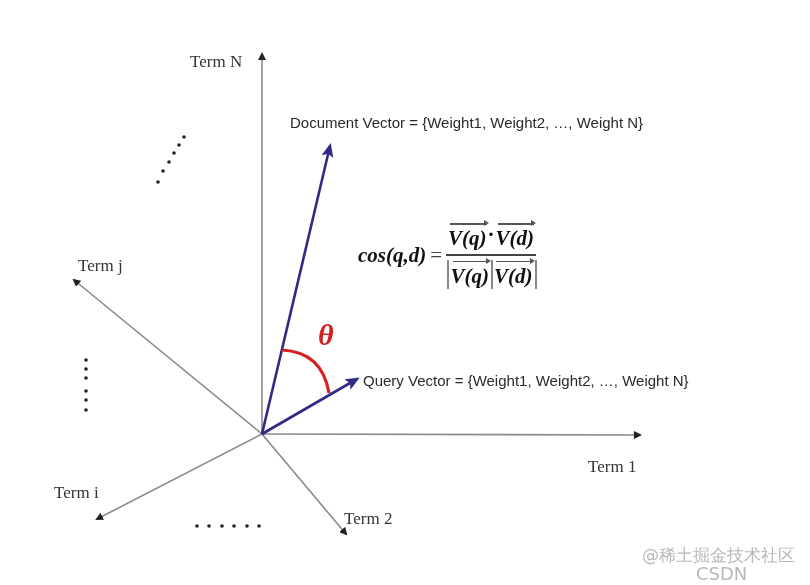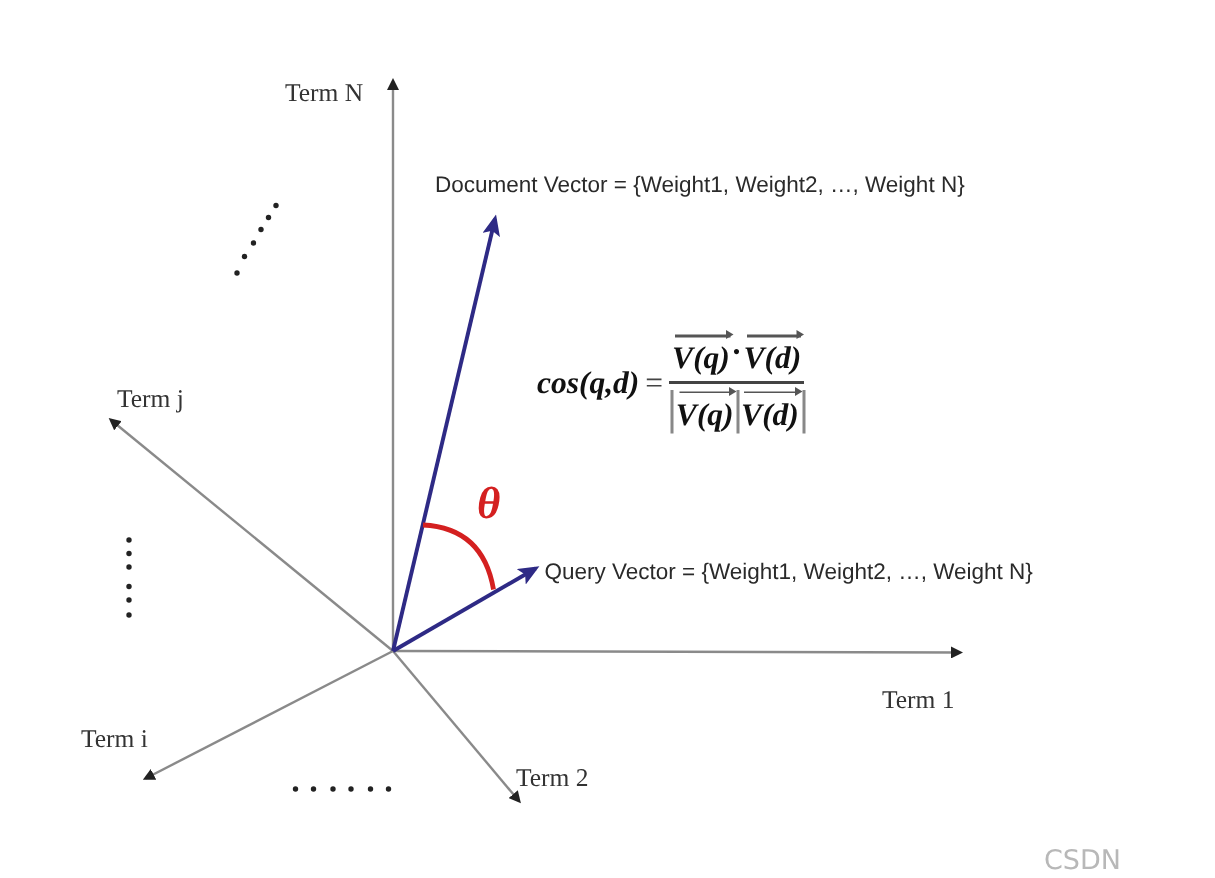--- a/index.html
+++ b/index.html
@@ -157,14 +157,15 @@
         <span class="vec">V(d)</span>
       </div>
       <div class="bar"></div>
       <div class="den">
         <span class="norm"><span class="vec">V(q)</span></span>
         <span class="norm"><span class="vec">V(d)</span></span>
       </div>
     </div>
   </div>
 
+  <div class="watermark wm1">@稀土掘金技术社区</div>
   <div class="watermark wm2">CSDN @jzjie007</div>
 </div>
 
 </body></html>

